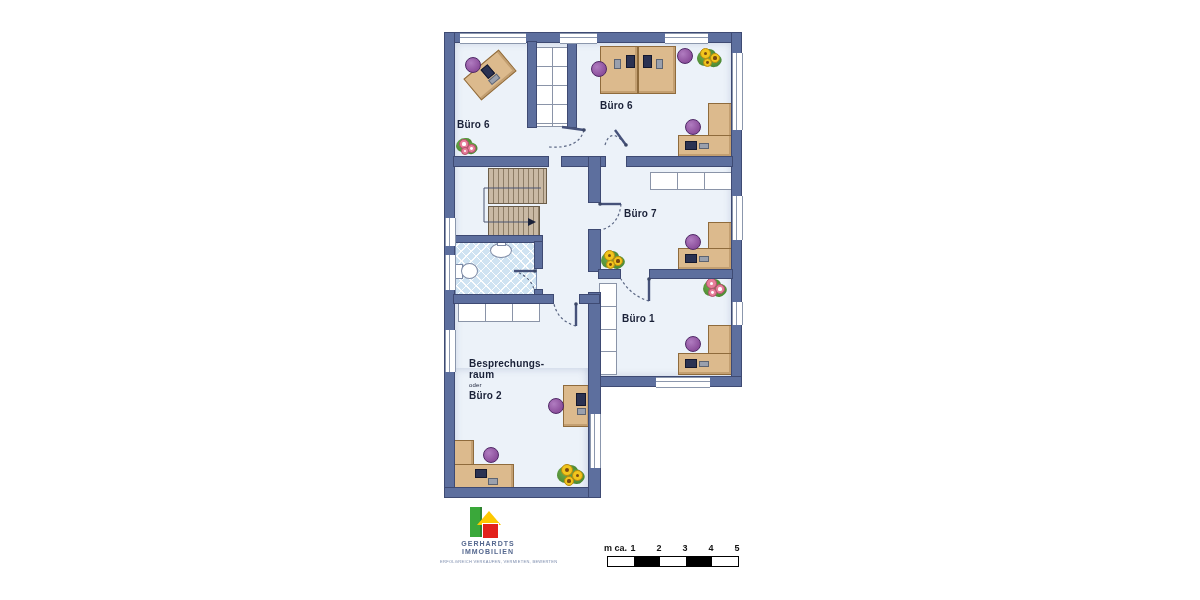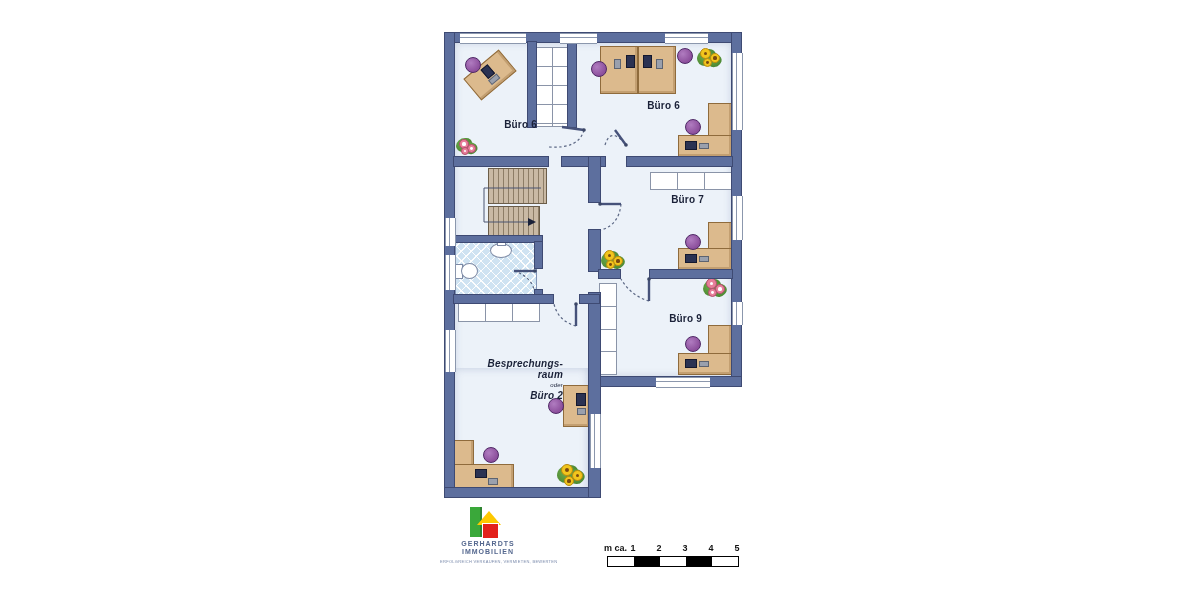--- a/index.html
+++ b/index.html
@@ -33,21 +33,21 @@
     background-image:linear-gradient(to right,transparent 15px,#8a94a8 15px,#8a94a8 16px,transparent 16px),
       repeating-linear-gradient(to bottom,transparent 0 18px,#8a94a8 18px 19px);}
   .plant{position:absolute;z-index:14;}
   .leaf{position:absolute;background:radial-gradient(circle at 40% 40%,#6fae4b,#3f7a2a);
     border-radius:62% 38% 55% 45%;}
   .flw{position:absolute;border-radius:50%;}
   .flw.sun{background:#f2c51d;border:1px solid #b88a10;}
   .flw.sun::after{content:"";position:absolute;left:30%;top:30%;width:40%;height:40%;border-radius:50%;background:#7a4a10;}
   .flw.pink{background:#e87f9a;border:1px solid #b34f6d;}
   .flw.pink::after{content:"";position:absolute;left:30%;top:30%;width:40%;height:40%;border-radius:50%;background:#fff;}
-  .rlabel{position:absolute;font-size:10px;font-weight:bold;color:var(--label);text-align:right;z-index:60;letter-spacing:.2px;}
+  .rlabel{position:absolute;font-size:10px;font-weight:bold;color:var(--label);text-align:left;z-index:60;letter-spacing:.2px;}
   .fix{position:absolute;background:#fff;border:1px solid #7d8aa5;z-index:12;}
   svg.overlay{position:absolute;left:0;top:0;z-index:50;}
   
   #logo{position:absolute;left:440px;top:502px;width:96px;height:64px;text-align:center;}
   .brand{font-size:7px;font-weight:bold;letter-spacing:1px;color:var(--brand-text);line-height:8px;}
   .tagline{font-size:4px;color:#7b8bac;letter-spacing:.3px;margin-top:3px;white-space:nowrap;}
   
   #scale{position:absolute;left:600px;top:543px;width:150px;height:30px;font-size:9px;color:#111;text-decoration:underline;}
   #scale .num{position:absolute;top:0;width:12px;text-align:center;font-weight:bold;}
   #scale .pre{position:absolute;top:0;left:0;width:27px;text-align:right;font-weight:bold;}
@@ -229,23 +229,23 @@
       <path stroke-dasharray="2.5,2.5" stroke-width="1.2" d="M69,238 Q85,243 89,256"></path>
       <path stroke="#46527a" stroke-width="2.4" d="M90,238 L69,238"></path>
       <circle cx="90" cy="238" r="1.8" fill="#3c4766" stroke="none"></circle>
       <path stroke="#4a5570" stroke-width="1" d="M96,155 L39,155 L39,189 L83,189"></path>
       <polygon points="83,185 91,189 83,193" fill="#1a2138" stroke="none"></polygon>
     </g>
   </svg>
 
   <div class="rlabel" style="left:12px;top:86px;width:80px;">Büro 6</div>
   <div class="rlabel" style="left:155px;top:67px;width:80px;">Büro 6</div>
-  <div class="rlabel" style="left:179px;top:161px;width:80px;">Büro 7</div>
-  <div class="rlabel" style="left:177px;top:280px;width:80px;">Büro 9</div>
-  <div class="rlabel" style="left:4px;top:325px;width:114px;font-style:italic;">
+  <div class="rlabel" style="left:179px;top:175px;width:80px;">Büro 7</div>
+  <div class="rlabel" style="left:177px;top:280px;width:80px;">Büro 1</div>
+  <div class="rlabel" style="left:24px;top:325px;width:114px;">
     <div>Besprechungs-</div>
     <div>raum</div>
     <div style="font-size:6px;font-weight:normal;margin:2px 0;">oder</div>
     <div>Büro 2</div>
   </div>
 </div>
 
 <div id="logo">
   <div class="abs" style="left:0;top:0;width:96px;height:36px;">
     <div class="abs" style="left:30px;top:5px;width:10px;height:30px;background:var(--logo-green);border-right:2px solid var(--logo-green-dark);"></div>

